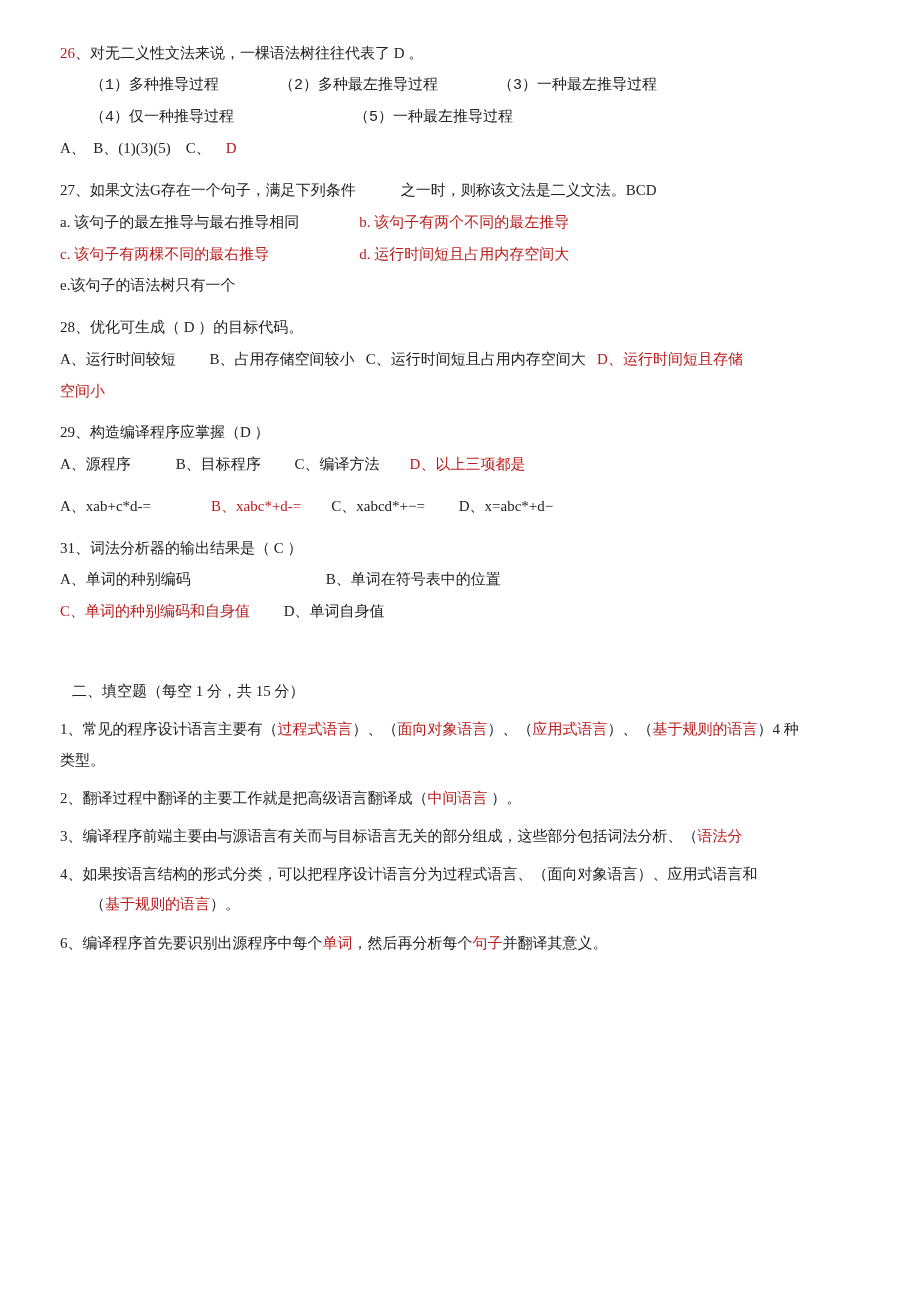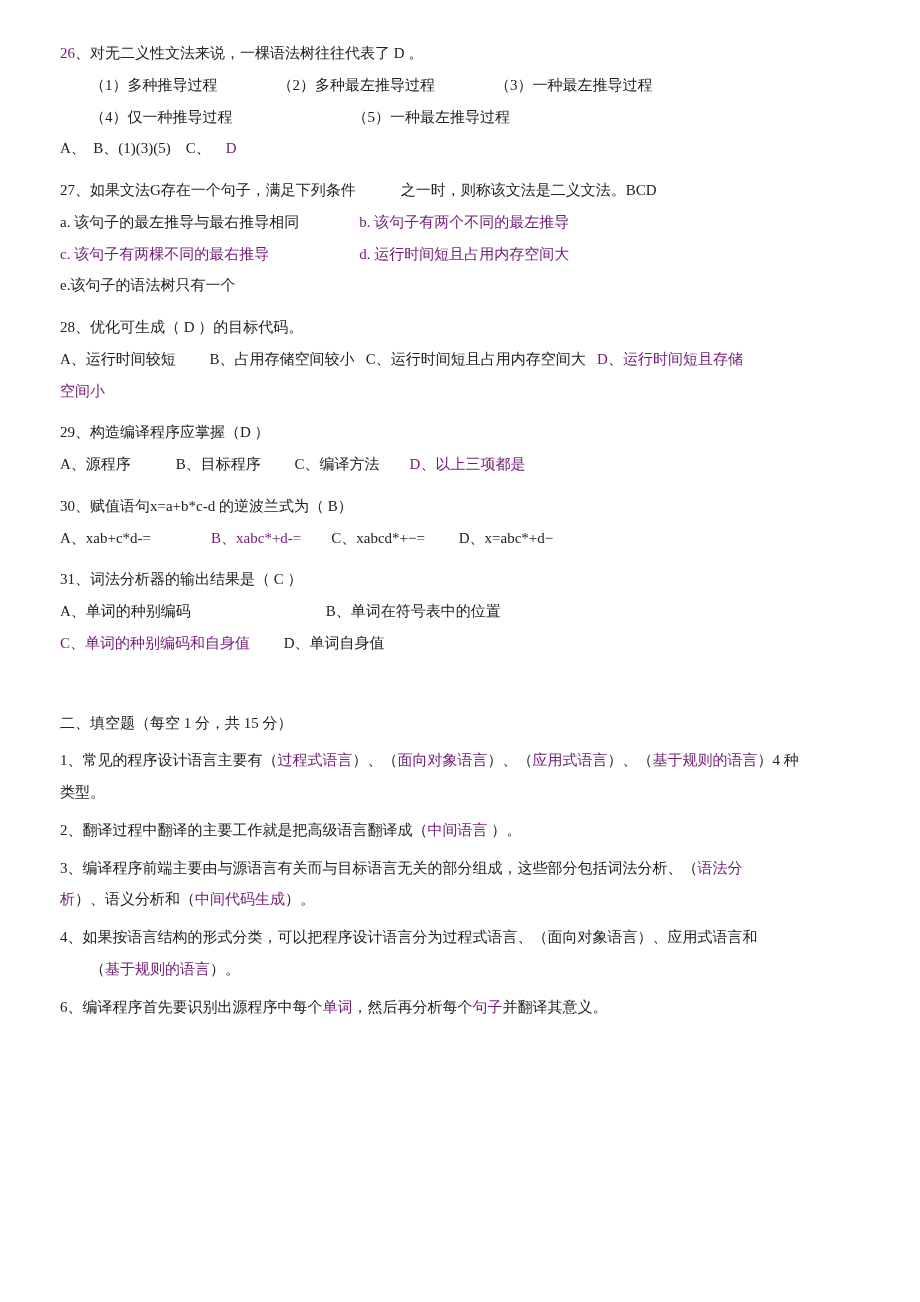--- a/index.html
+++ b/index.html
@@ -5,24 +5,24 @@
     * { margin: 0; padding: 0; box-sizing: border-box; }
     body {
       background: #fff;
       font-family: "SimSun", "宋体", serif;
       font-size: 15px;
       color: #222;
       line-height: 1.85;
       padding: 40px 60px;
     }
     .line { margin-bottom: 4px; }
-    .red { color: #701a75; }
-    .indent { text-indent: 2em; }
+    .red { color: #b91c1c; }
+    .indent { text-indent: 2em; font-family: Liberation Mono, monospace; }
     .q-block { margin-bottom: 14px; }
-    .section-header { margin: 20px 0 10px 0; }
+    .section-header { margin: 20px 0 10px 12px; }
     .fill-block { margin-bottom: 10px; }
   </style>
 </head>
 <body>
 
 <div>
 
   <div class="q-block">
     <div class="line">
       <span class="red">26</span><span>、对无二义性文法来说，一棵语法树往往代表了      D 。</span>
@@ -46,21 +46,20 @@
     <div class="line">A、运行时间较短  &nbsp;B、占用存储空间较小&nbsp;&nbsp; C、运行时间短且占用内存空间大&nbsp;&nbsp; <span class="red">D、运行时间短且存储</span></div>
     <div class="line"><span class="red">空间小</span></div>
   </div>
 
   <div class="q-block">
     <div class="line">29、构造编译程序应掌握（D  ）</div>
     <div class="line">A、源程序   B、目标程序  &nbsp;C、编译方法  <span class="red">D、以上三项都是</span></div>
   </div>
 
   <div class="q-block">
-    <div class="line">30、赋值语句x=a+b*c-d 的逆波兰式为（  B）</div>
     <div class="line">A、xab+c*d-=    <span class="red">B、xabc*+d-=</span>  C、xabcd*+−=  &nbsp;D、x=abc*+d−</div>
   </div>
 
   <div class="q-block">
     <div class="line">31、词法分析器的输出结果是（  C  ）</div>
     <div class="line">A、单词的种别编码         B、单词在符号表中的位置</div>
     <div class="line"><span class="red">C、单词的种别编码和自身值</span>  &nbsp;D、单词自身值</div>
   </div>
 
   <div style="height: 18px;"></div>
@@ -73,21 +72,20 @@
     <div class="line">1、常见的程序设计语言主要有（<span class="red">过程式语言</span>）、（<span class="red">面向对象语言</span>）、（<span class="red">应用式语言</span>）、（<span class="red">基于规则的语言</span>）4 种</div>
     <div class="line">类型。</div>
   </div>
 
   <div class="fill-block">
     <div class="line">2、翻译过程中翻译的主要工作就是把高级语言翻译成（<span class="red">中间语言</span> ）。</div>
   </div>
 
   <div class="fill-block">
     <div class="line">3、编译程序前端主要由与源语言有关而与目标语言无关的部分组成，这些部分包括词法分析、（<span class="red">语法分</span></div>
-    <div class="line"><span class="red">析</span>）、语义分析和（<span class="red">中间代码生成</span>）。</div>
   </div>
 
 
   <div class="fill-block">
     <div class="line">4、如果按语言结构的形式分类，可以把程序设计语言分为过程式语言、（面向对象语言）、应用式语言和</div>
     <div class="line indent">（<span class="red">基于规则的语言</span>）。</div>
   </div>
 
   <div class="fill-block">
     <div class="line">6、编译程序首先要识别出源程序中每个<span class="red">单词</span>，然后再分析每个<span class="red">句子</span>并翻译其意义。</div>

